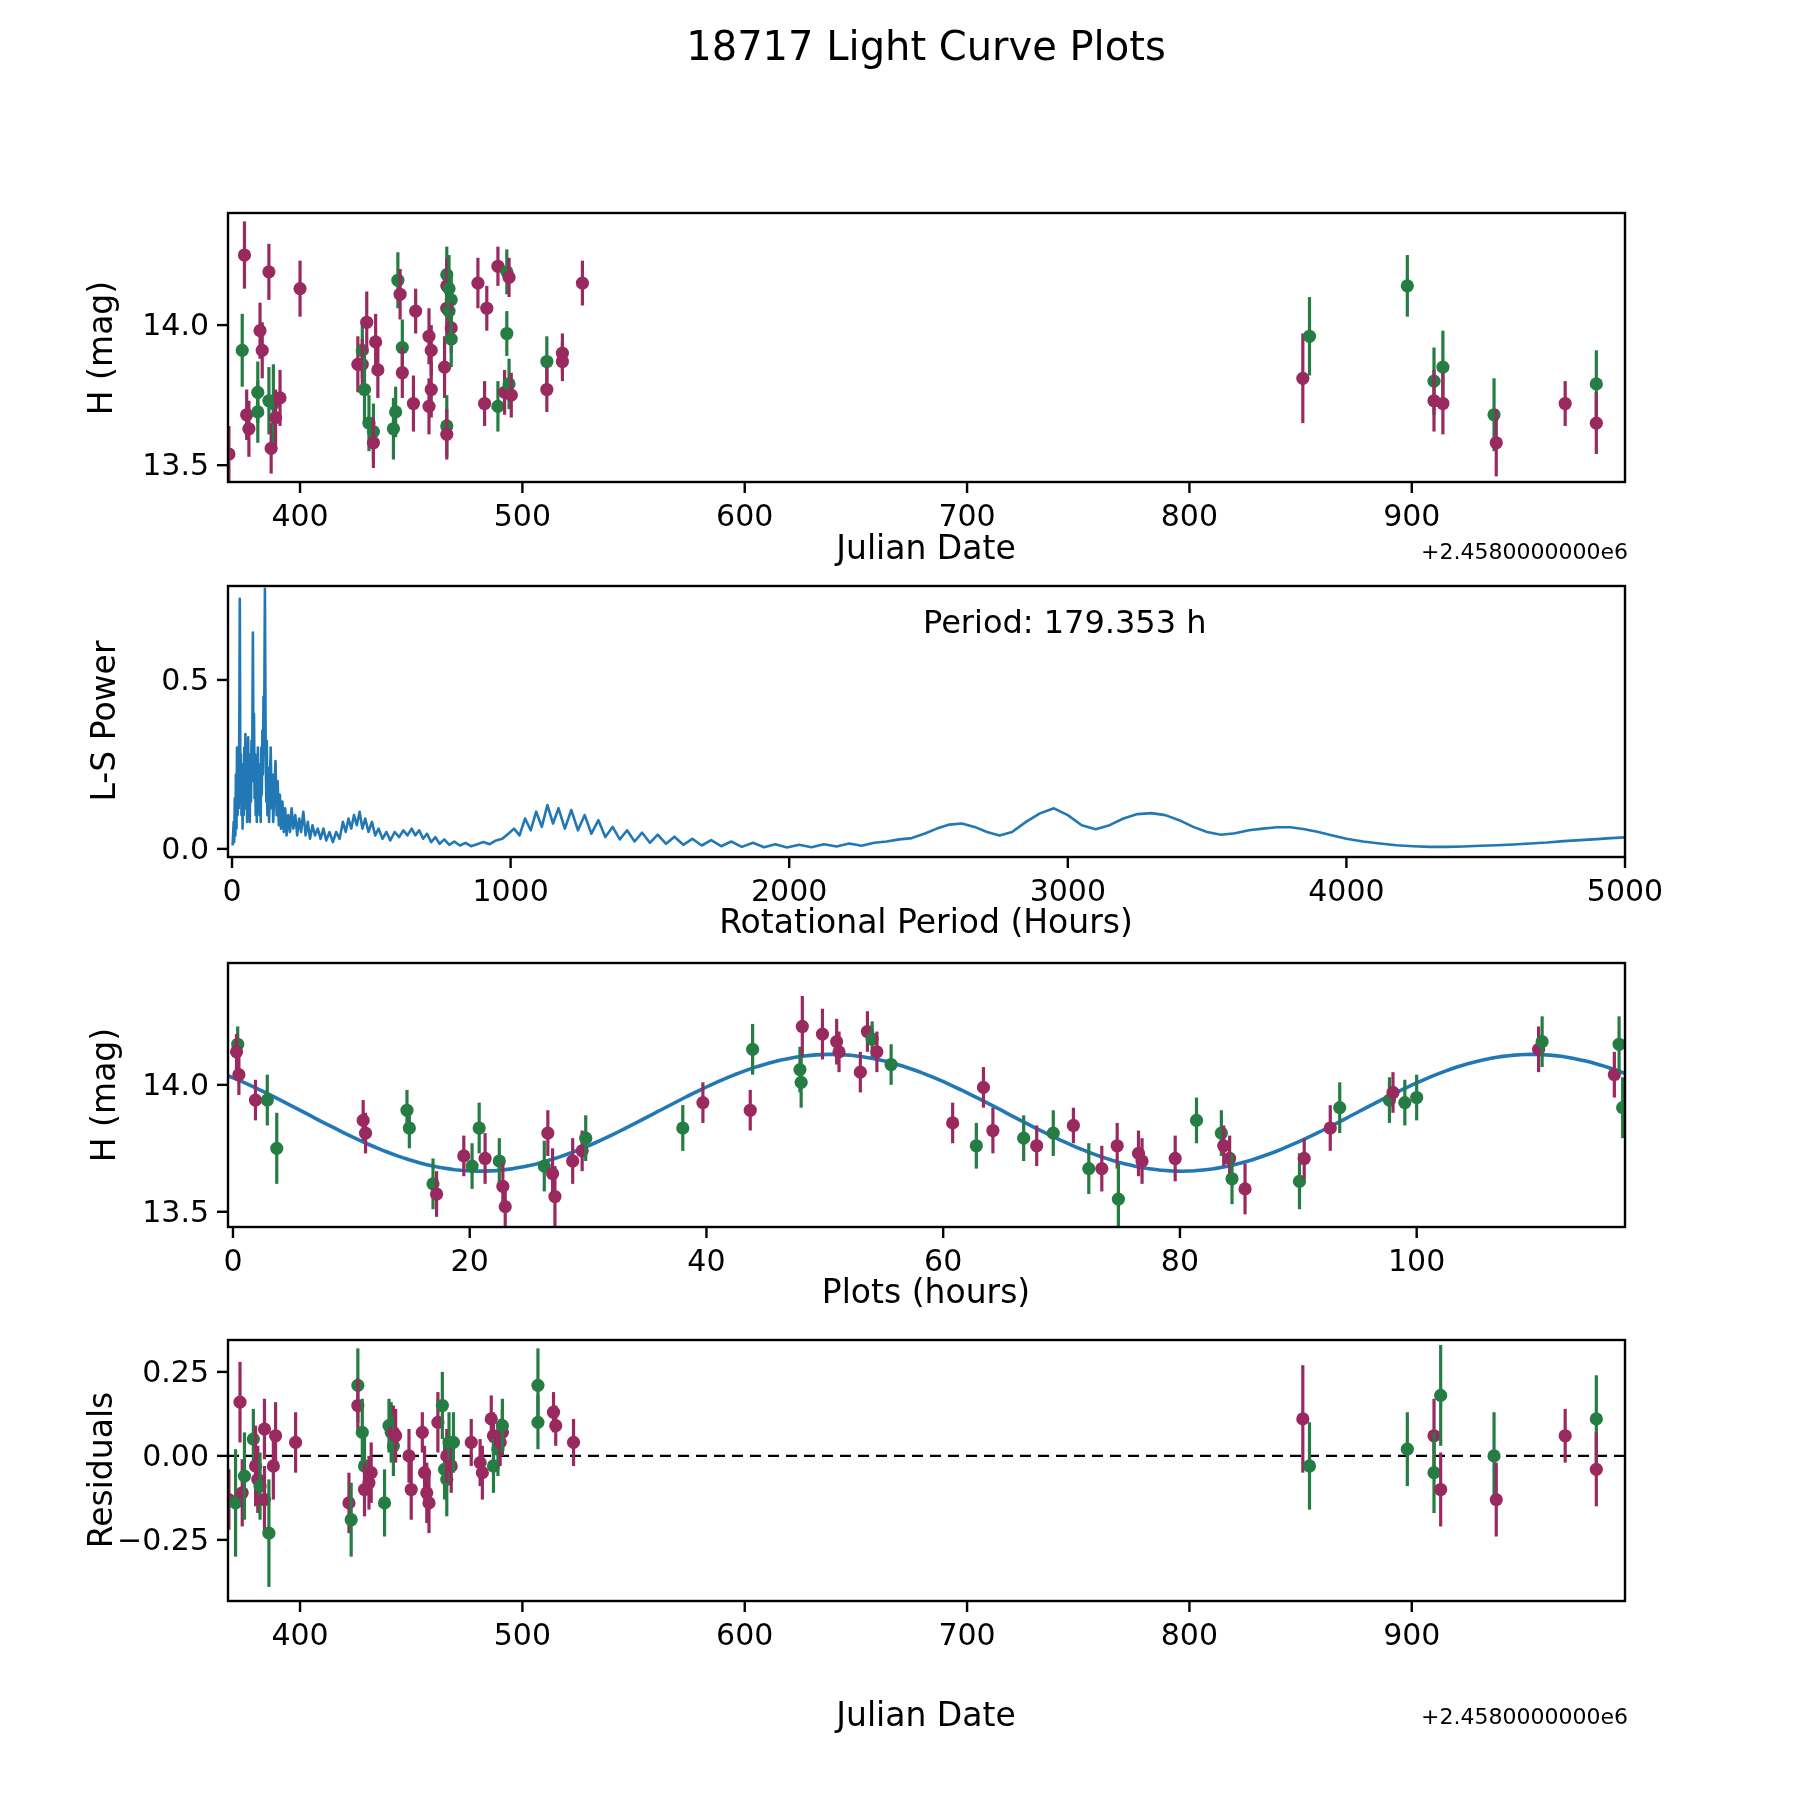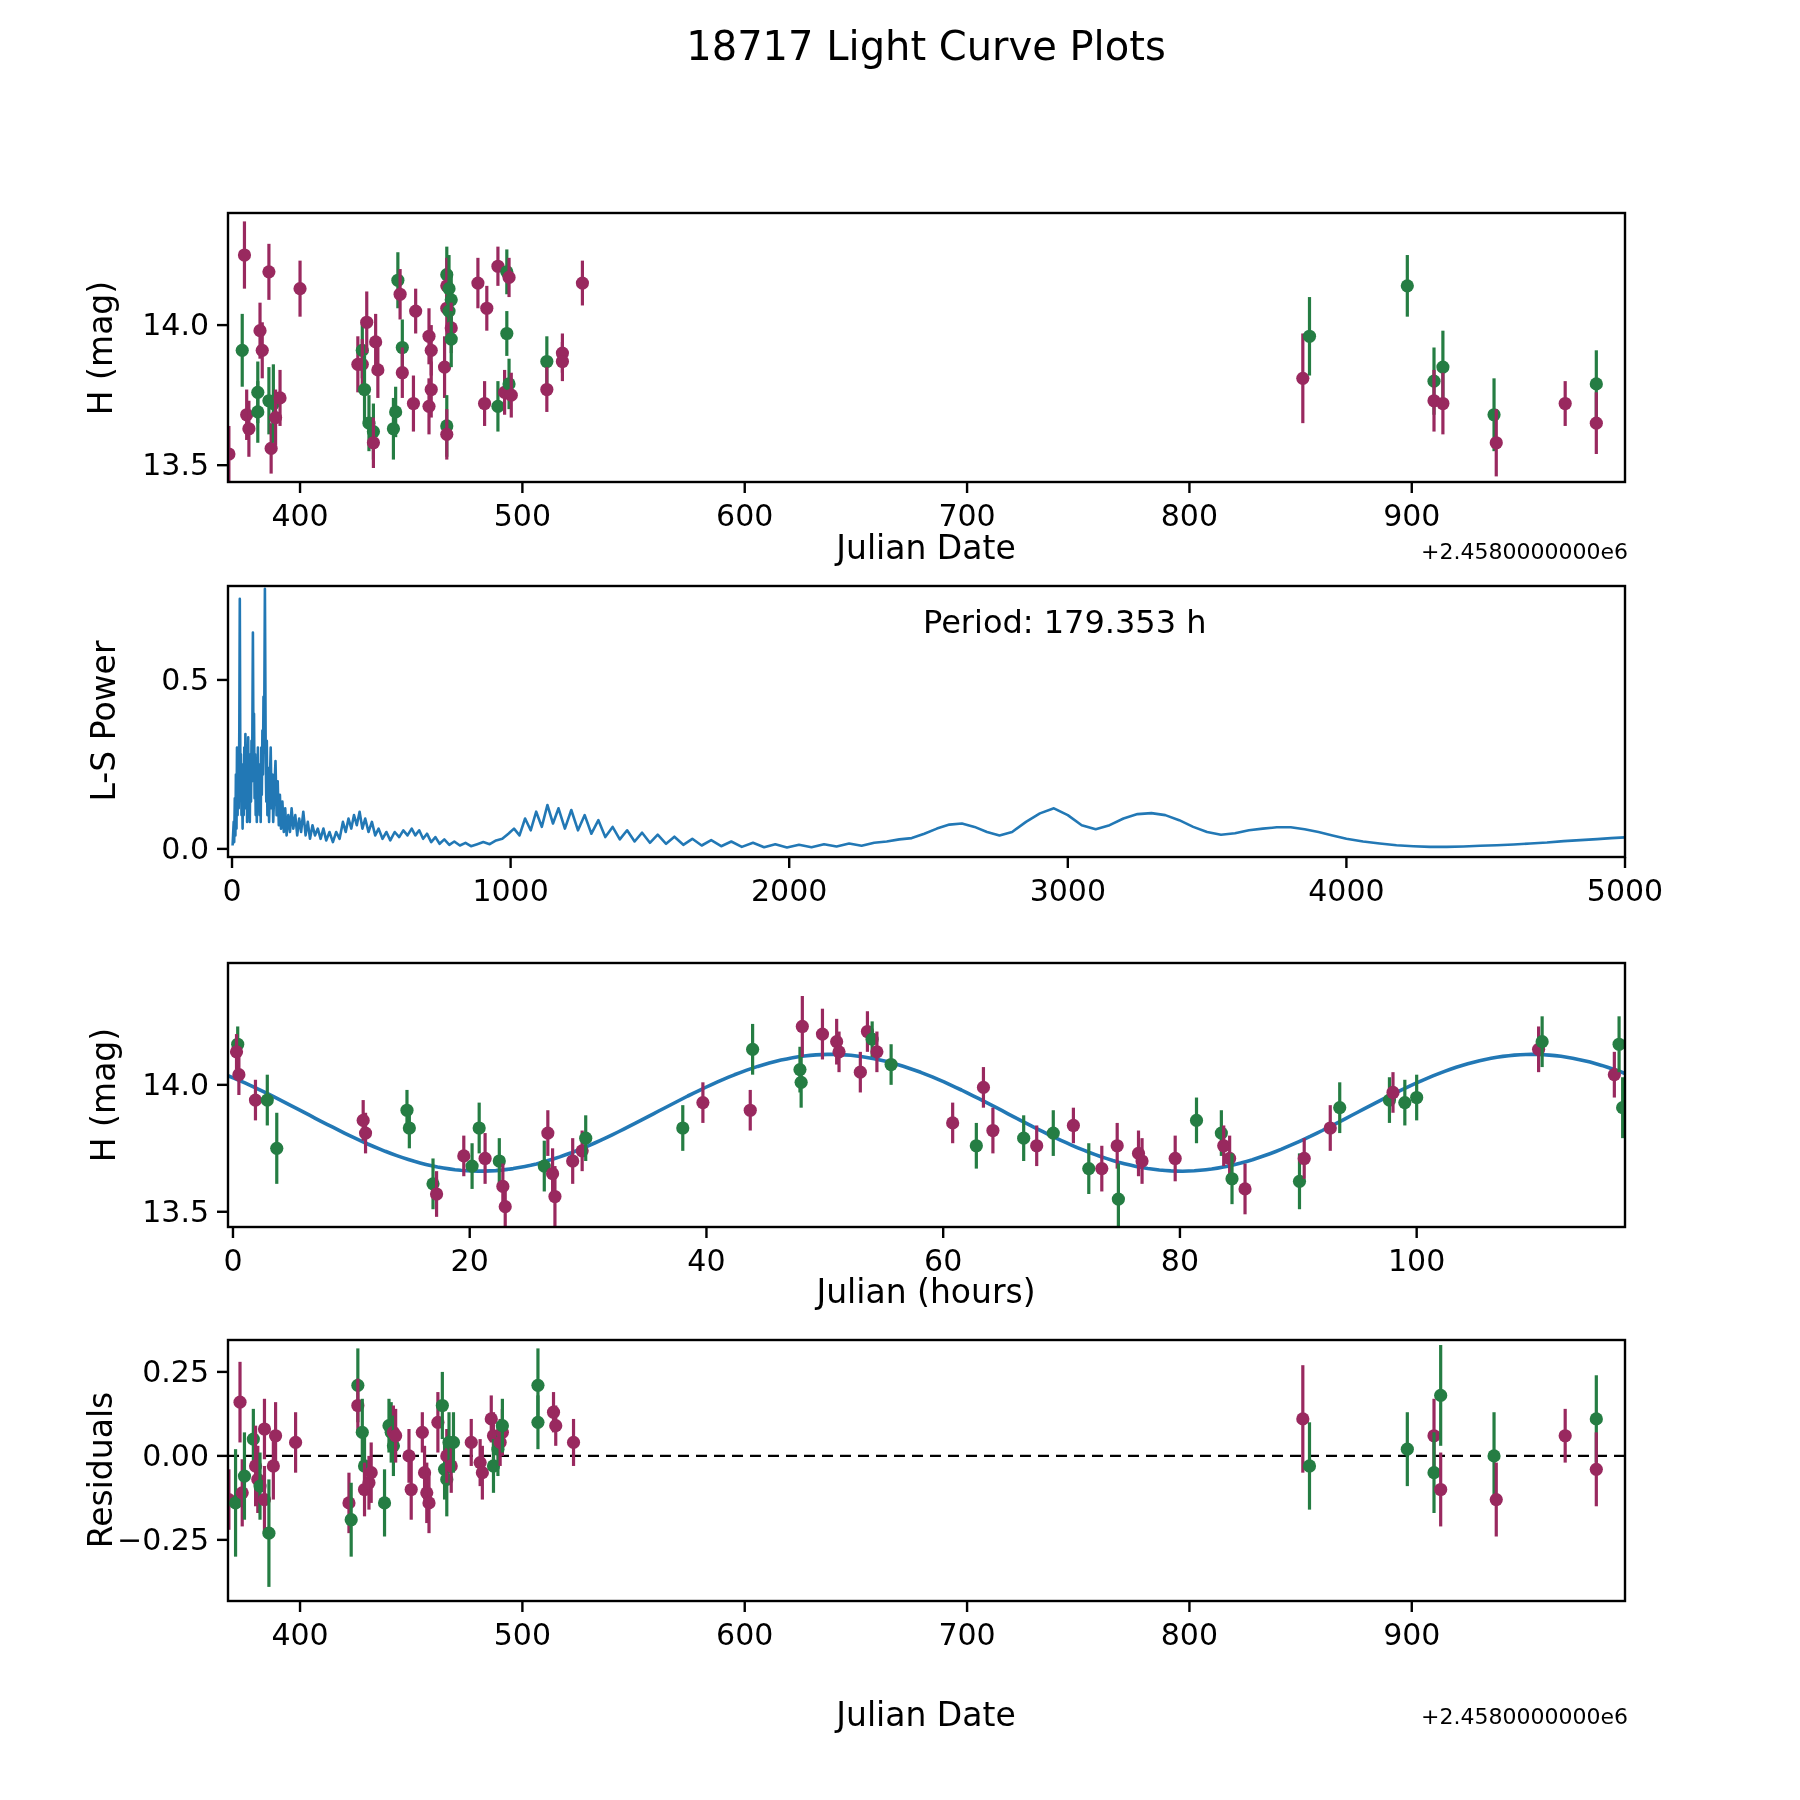--- a/index.html
+++ b/index.html
@@ -577,21 +577,22 @@
       </g>
     </svg>
 
   <div id="fig-title" class="figtext center" style="left:926px;top:46px;">18717 Light Curve Plots</div>
 
   <div class="figtext vlabel axlabel" style="left:100px;top:348px;">H (mag)</div>
   <div class="figtext center axlabel" style="left:926px;top:547px;">Julian Date</div>
   <div class="figtext rightalign offset-text" style="right:172px;top:551px;">+2.4580000000e6</div>
 
   <div class="figtext vlabel axlabel" style="left:103px;top:721px;">L-S Power</div>
+  <div class="figtext center axlabel" style="left:926px;top:921px;">Rotational Period (Hours)</div>
   <div id="period-annotation" class="figtext rightalign" style="left:923px;top:622px;">Period: 179.353 h</div>
 
   <div class="figtext vlabel axlabel" style="left:103px;top:1095px;">H (mag)</div>
-  <div class="figtext center axlabel" style="left:926px;top:1291px;">Julian (hours)</div>
+  <div class="figtext center axlabel" style="left:926px;top:1291px;">Plots (hours)</div>
 
   <div class="figtext vlabel axlabel" style="left:100px;top:1470px;">Residuals</div>
   <div class="figtext center axlabel" style="left:926px;top:1714px;">Julian Date</div>
   <div class="figtext rightalign offset-text" style="right:172px;top:1716px;">+2.4580000000e6</div>
 </div>
 
 </body></html>

